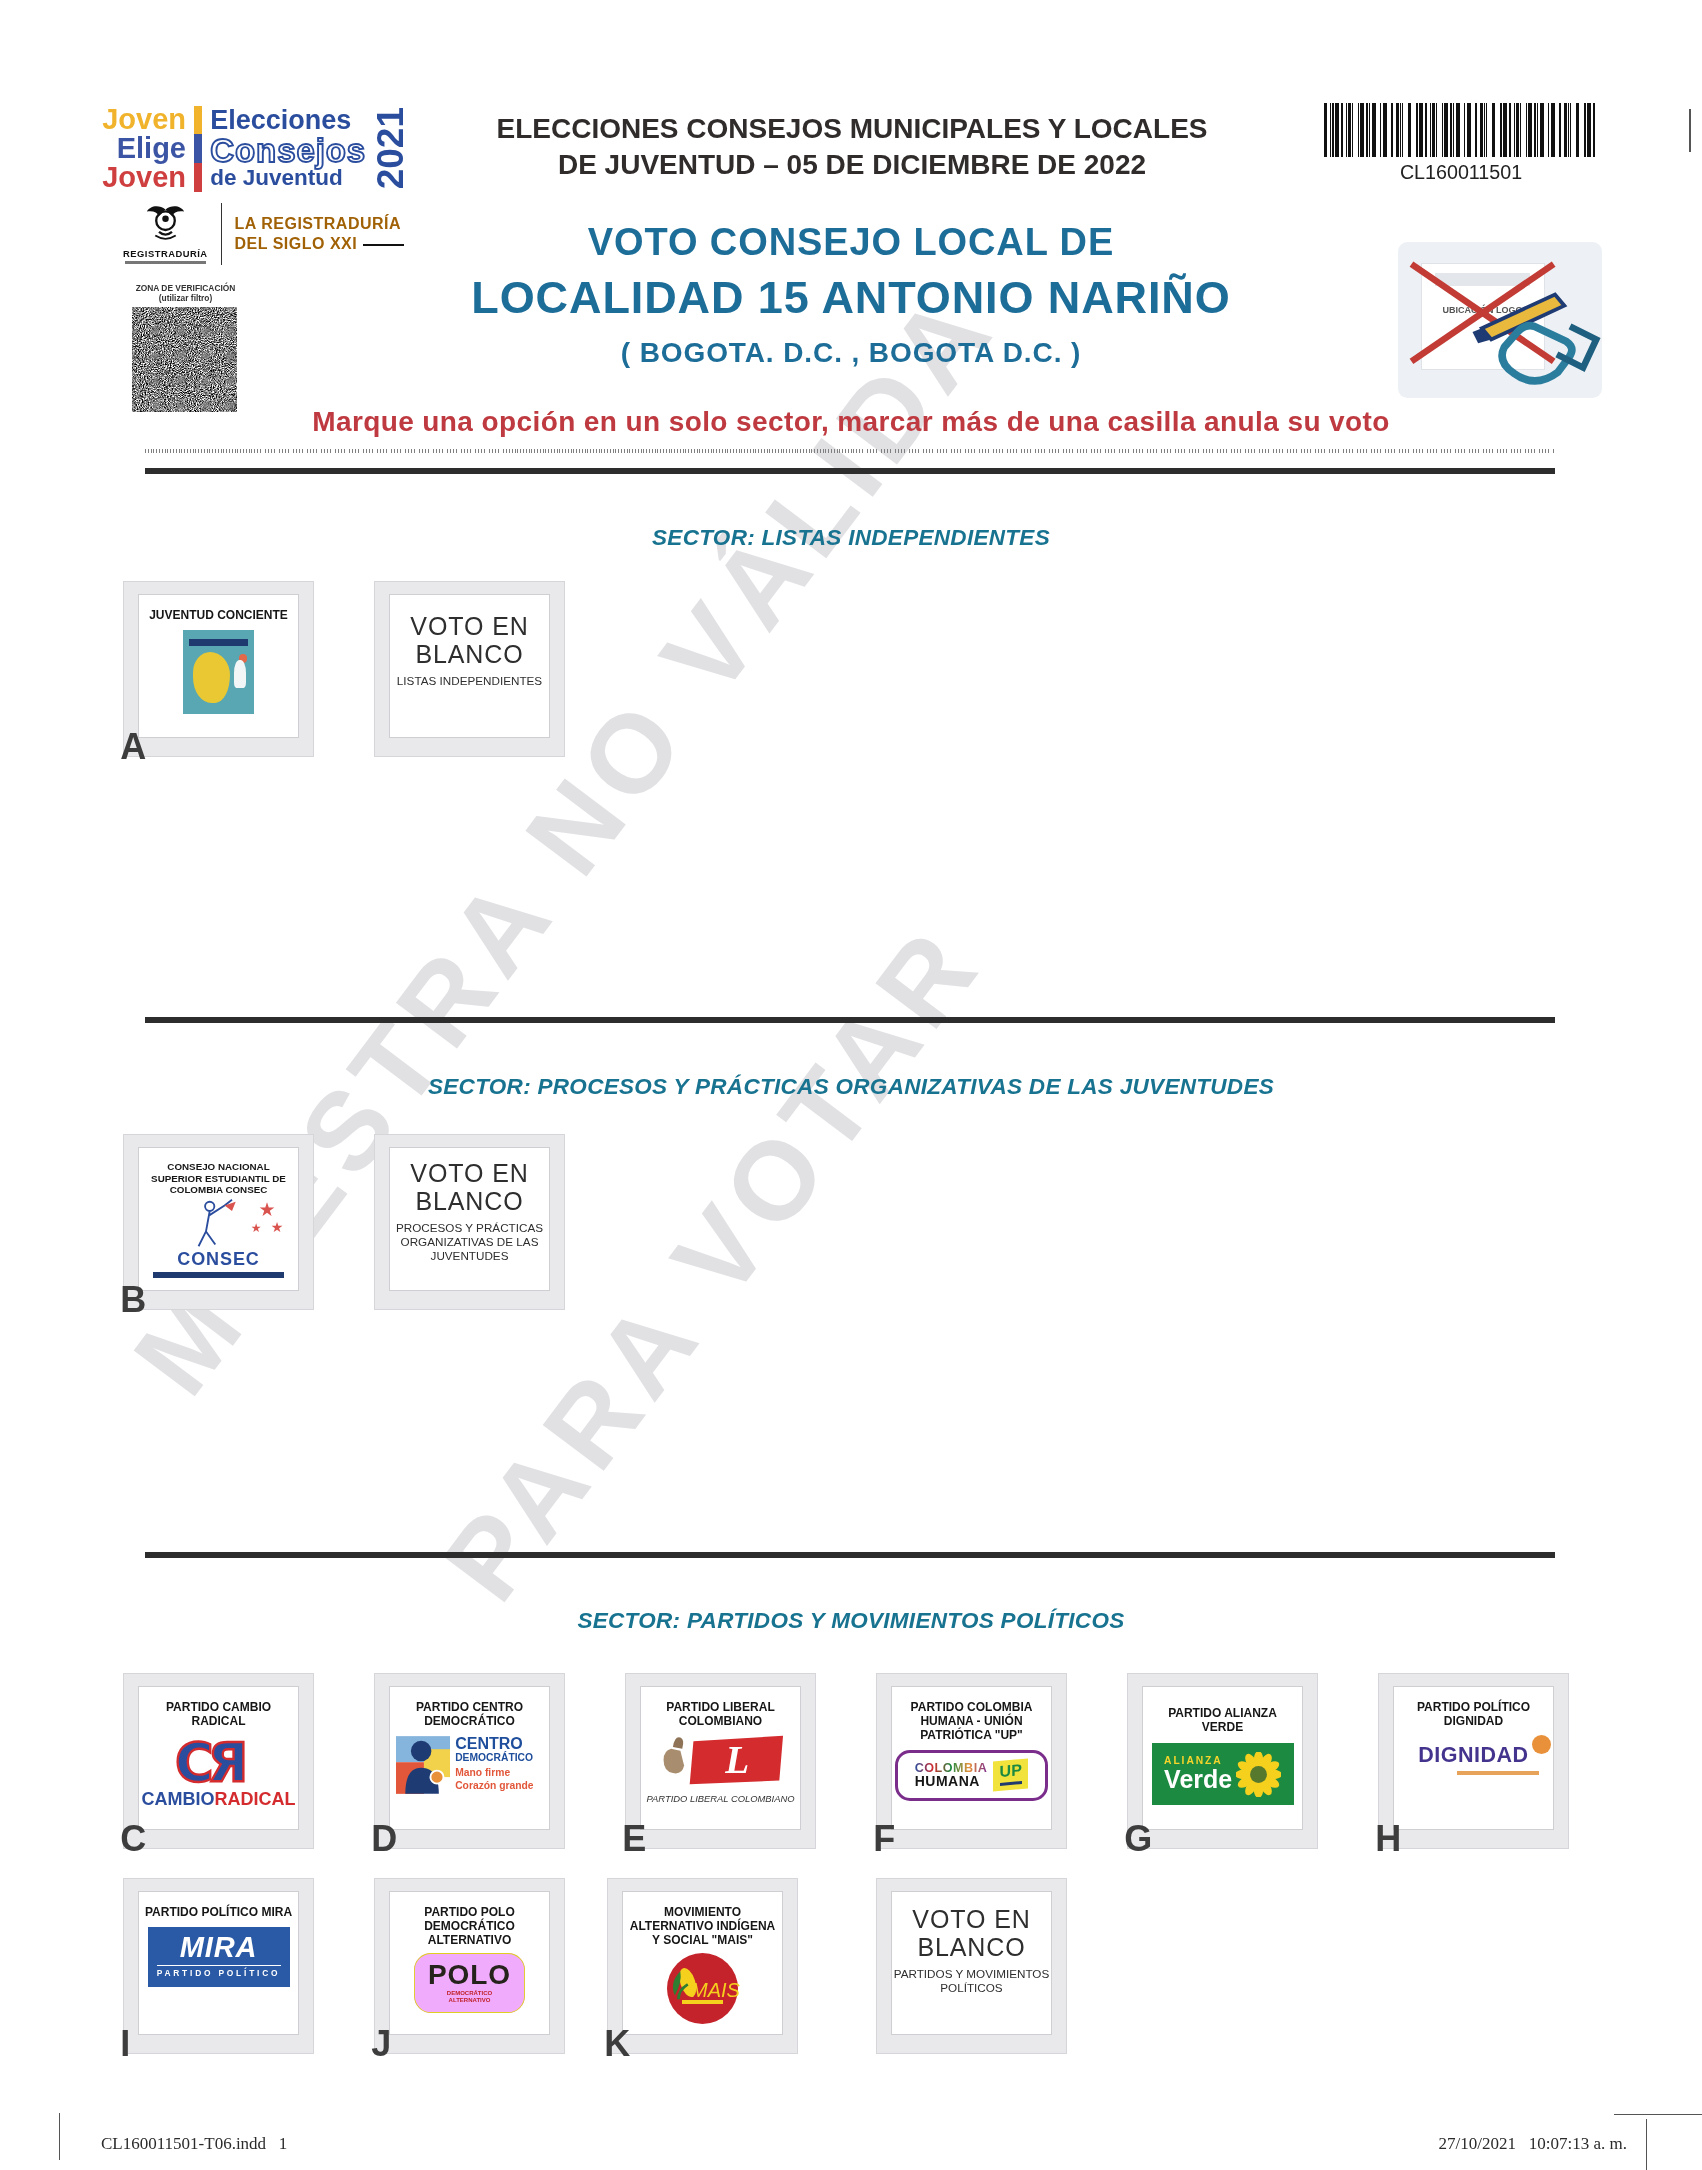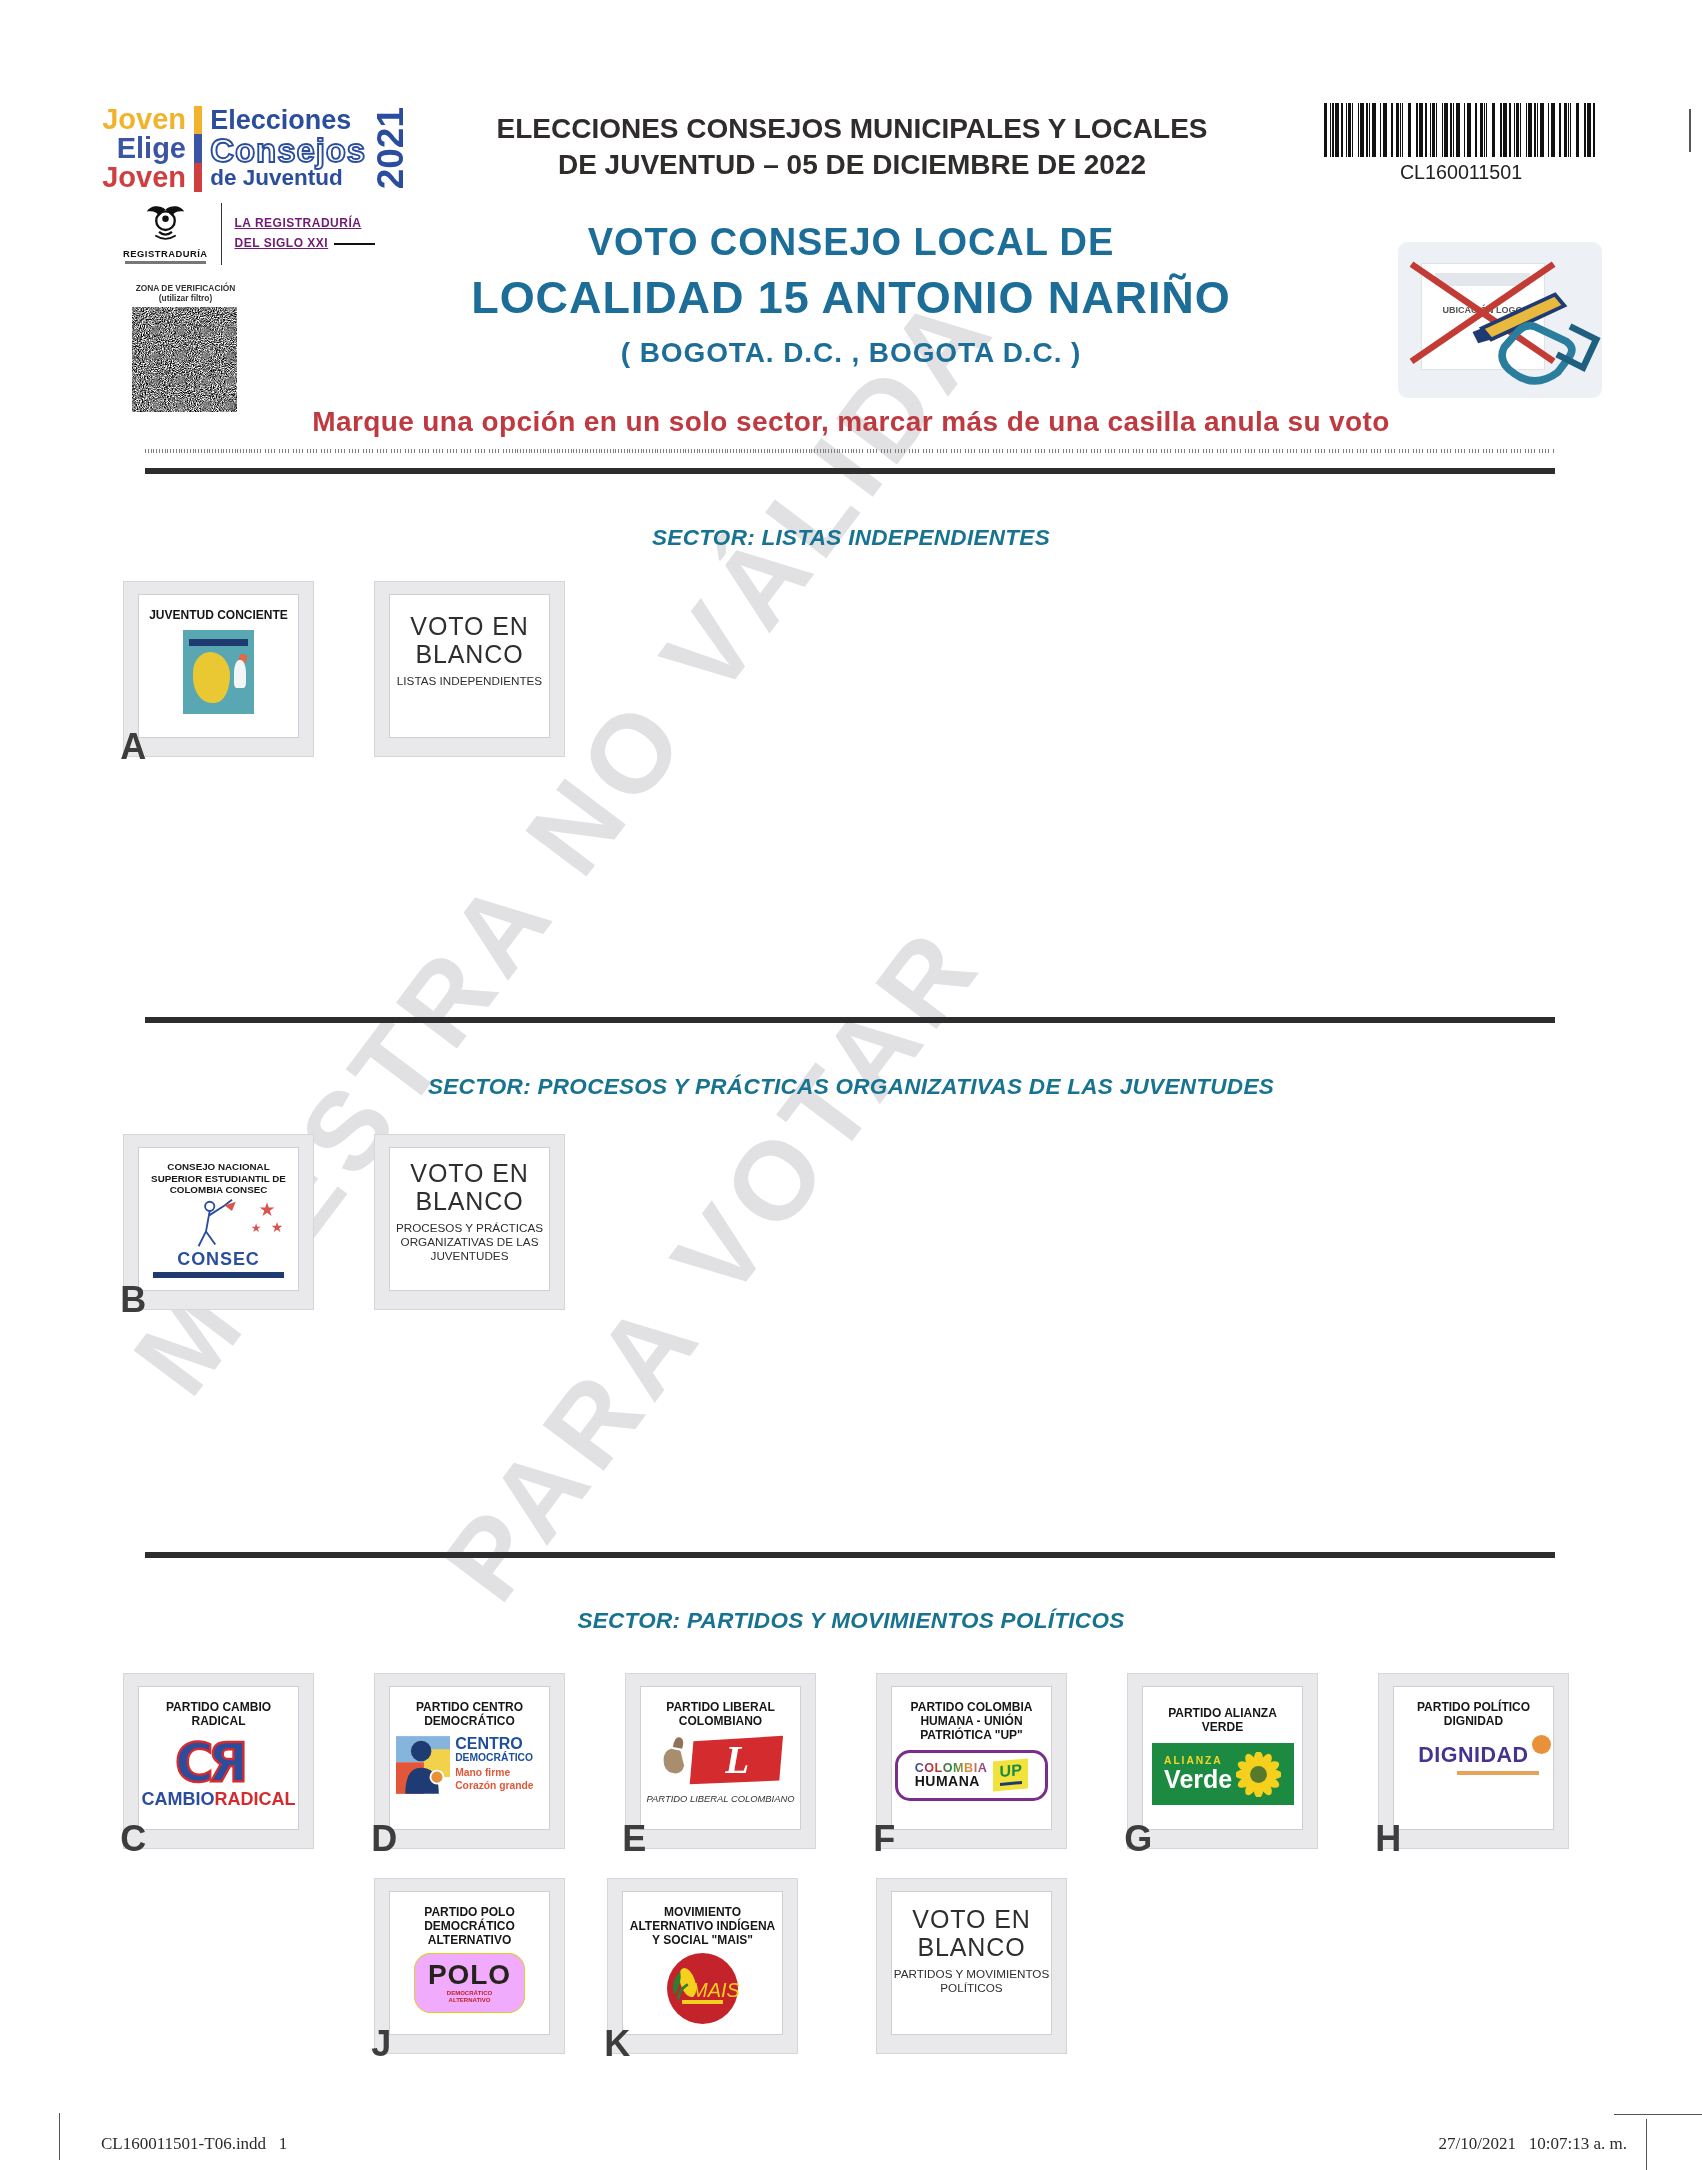--- a/index.html
+++ b/index.html
@@ -24,21 +24,21 @@
   .ecj .l1{font-size:27px;font-weight:900;color:#2b4d9e;}
   .ecj .l2{font-size:33px;font-weight:900;color:#fff;-webkit-text-stroke:1.9px #2b4d9e;letter-spacing:0.9px;}
   .ecj .l3{font-size:22.5px;font-weight:900;color:#2b4d9e;}
   .brand-year{font-size:37px;font-weight:900;color:#2b4d9e;writing-mode:vertical-rl;
               transform:rotate(180deg);margin-left:5.6px;line-height:1;}
   .brand-row2{display:flex;align-items:center;margin-top:11.2px;margin-left:34px;}
   .emb-col{text-align:center;}
   .emb-label{font-size:9.4px;font-weight:900;color:#111;letter-spacing:0.5px;margin-top:1.9px;}
   .emb-strip{height:3.7px;width:81px;background:#777;margin:1.9px auto 0;}
   .vdiv{width:0.9px;height:62px;background:#333;margin:0 13px;}
-  .siglo{font-size:12px;font-weight:900;color:#701a75;line-height:19.7px;letter-spacing:0.5px;text-decoration:underline;}
+  .siglo{font-size:16px;font-weight:900;color:#a16207;line-height:19.7px;letter-spacing:0.5px;}
   .hline{display:inline-block;width:41px;height:2.8px;background:#111;vertical-align:middle;margin-left:5.6px;}
 
   
   .header-title{position:absolute;left:440px;top:111px;width:824px;text-align:center;
                 font-size:28px;line-height:36px;font-weight:700;color:#312c2c;z-index:2;}
   .header-title .xb{font-weight:900;}
 
   
   .barcode{position:absolute;left:1324px;top:103px;width:274px;height:54px;background-color:#fff;z-index:2;
     background-image:
@@ -434,20 +434,30 @@
       <div class="cand-name">PARTIDO POLÍTICO DIGNIDAD</div>
       <div class="logo-h">
         <div class="h-word">DIGNIDAD</div>
         <div class="h-ball"></div>
         <div class="h-strip"></div>
       </div>
     </div>
     <div class="cbox-letter">H</div>
   </div>
 
+  <div class="cbox" style="left:123px;top:1878px;">
+    <div class="cbox-inner">
+      <div class="cand-name">PARTIDO POLÍTICO MIRA</div>
+      <div class="logo-i">
+        <div class="i-word">MIRA</div>
+        <div class="i-caption">PARTIDO POLÍTICO</div>
+      </div>
+    </div>
+    <div class="cbox-letter">I</div>
+  </div>
 
   <div class="cbox" style="left:374px;top:1878px;">
     <div class="cbox-inner">
       <div class="cand-name">PARTIDO POLO DEMOCRÁTICO ALTERNATIVO</div>
       <div class="logo-j">
         <div class="j-word">POLO</div>
         <div class="j-caption">DEMOCRÁTICO ALTERNATIVO</div>
       </div>
     </div>
     <div class="cbox-letter">J</div>

